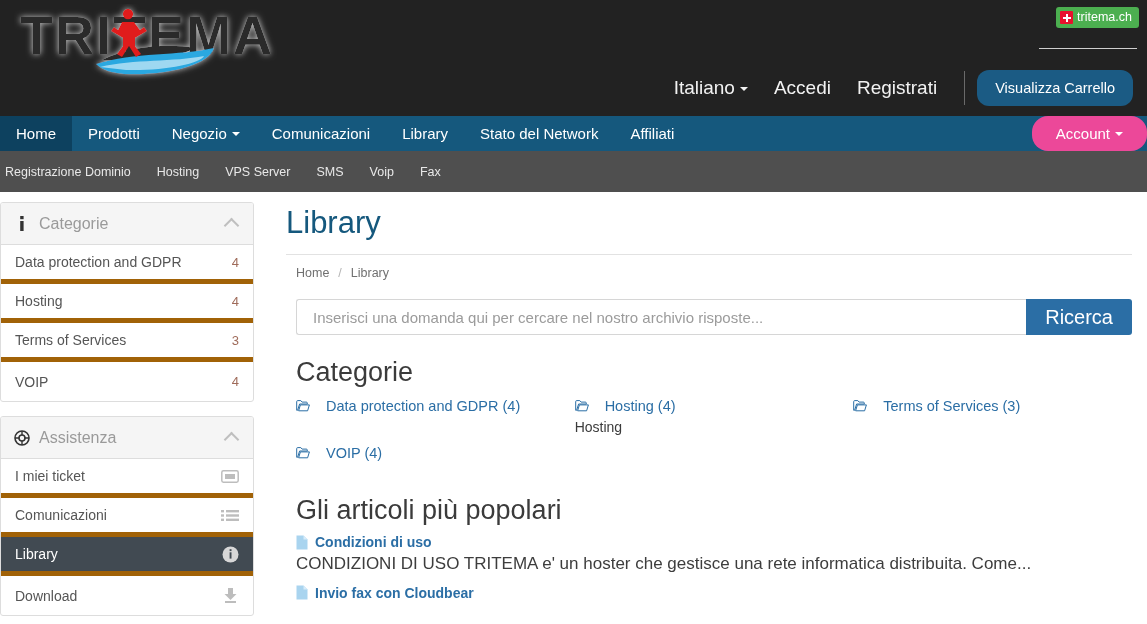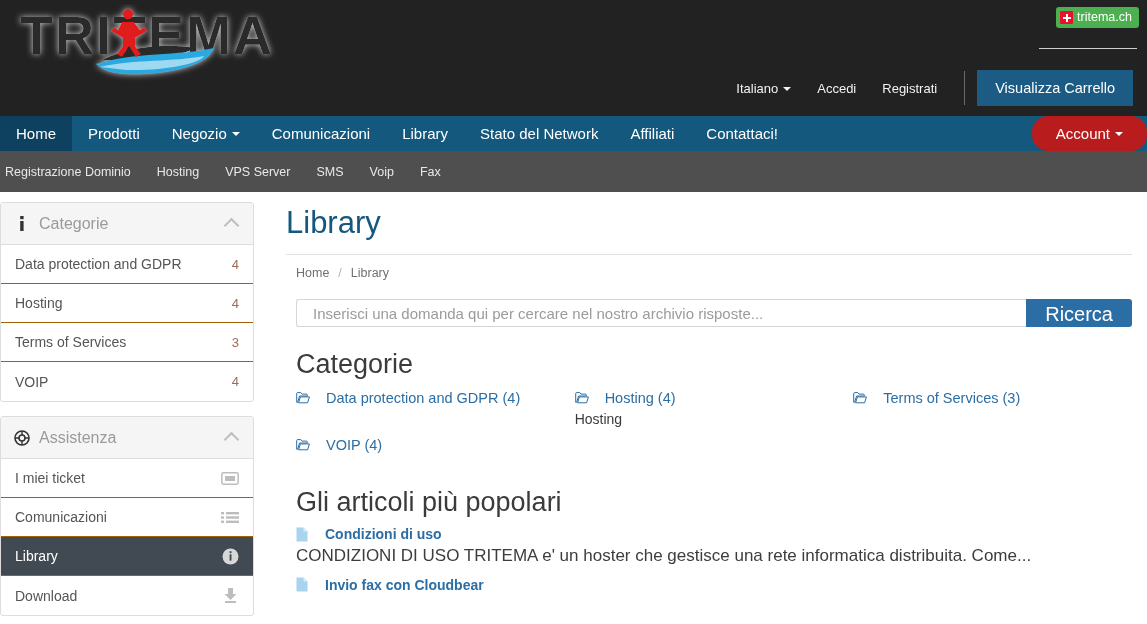--- a/index.html
+++ b/index.html
@@ -61,21 +61,21 @@
 
   .header-actions {
     position: absolute;
     right: 14px; top: 70px;
     display: flex;
     align-items: center;
     height: 36px;
   }
   .header-link {
     color: #f2f2f2;
-    font-size: 13px;
+    font-size: 19px;
     padding: 0 13px;
     text-decoration: none;
     white-space: nowrap;
     cursor: pointer;
   }
   .caret-down {
     display: inline-block;
     width: 0; height: 0;
     border-left: 4px solid transparent;
     border-right: 4px solid transparent;
@@ -86,21 +86,21 @@
   .vsep {
     width: 1px; height: 34px;
     background: #6a6a6a;
     margin: 0 12px 0 14px;
   }
   .cart-btn {
     background: #1b5b84;
     color: #ffffff;
     font-size: 14.5px;
     border: none;
-    border-radius: 0;
+    border-radius: 12px;
     padding: 10px 18px;
     cursor: pointer;
     font-family: inherit;
     white-space: nowrap;
   }
 
   
   .mainnav {
     height: 35px;
     background: #15587d;
@@ -114,21 +114,21 @@
     display: flex;
     align-items: center;
     padding: 0 16px;
     text-decoration: none;
     white-space: nowrap;
     cursor: pointer;
   }
   .nav-item.active { background: #0d415f; }
   .nav-item .caret-down { border-top-color: #ffffff; }
   .nav-spacer { flex: 1 1 auto; }
-  .nav-item.account { background: #b91c1c; padding: 0 24px; border-radius: 16px; }
+  .nav-item.account { background: #ec4899; padding: 0 24px; border-radius: 16px; }
 
   
   .subnav {
     height: 41px;
     background: #4f4f4f;
     display: flex;
     align-items: center;
     padding-left: 0;
     overflow: hidden;
   }
@@ -193,21 +193,21 @@
     transform: rotate(45deg);
     margin-right: 4px;
     margin-top: 4px;
     flex: none;
   }
   .panel-row {
     height: 39px;
     display: flex;
     align-items: center;
     padding: 0 14px;
-    border-bottom: 1px solid #a16207;
+    border-bottom: 5px solid #a16207;
     cursor: pointer;
     text-decoration: none;
   }
   .panel-row:last-child { border-bottom: none; }
   .panel-row .lbl {
     flex: 1;
     color: #555555;
     font-size: 14px;
   }
   .panel-row .cnt {
@@ -244,21 +244,21 @@
     padding: 11px 0 0 10px;
     display: flex;
     gap: 9px;
   }
   .breadcrumb .crumb { color: #707070; text-decoration: none; cursor: pointer; }
   .breadcrumb .sep { color: #b5b5b5; }
 
   .searchbar {
     display: flex;
     margin: 19px 0 0 10px;
-    height: 28px;
+    height: 36px;
   }
   .search-input {
     flex: 1;
     border: 1px solid #d6d6d6;
     border-right: none;
     border-radius: 3px 0 0 3px;
     padding: 0 16px;
     font-size: 15px;
     font-family: inherit;
     color: #444;
@@ -314,21 +314,21 @@
   .articles { margin: 8px 0 0 10px; }
   .article { margin-bottom: 11px; }
   .article-link {
     color: #2b6ea5;
     font-size: 14px;
     font-weight: bold;
     text-decoration: none;
     cursor: pointer;
     display: inline-flex;
     align-items: center;
-    gap: 17px;
+    gap: 7px;
   }
   .article-desc {
     color: #3d3d3d;
     font-size: 17px;
     margin-top: 0;
   }
   .folder-icon { flex: none; }
   .doc-icon { flex: none; }
 </style>
 </head>
@@ -382,21 +382,20 @@
   <a class="nav-item active">Home</a>
   <a class="nav-item">Prodotti</a>
   <a class="nav-item">
       <span>Negozio</span>
       <i class="caret-down"></i>
     </a>
   <a class="nav-item">Comunicazioni</a>
   <a class="nav-item">Library</a>
   <a class="nav-item">Stato del Network</a>
   <a class="nav-item">Affiliati</a>
-  <a class="nav-item">Contattaci!</a>
   <span class="nav-spacer"></span>
   <a class="nav-item account">
       <span>Account</span>
       <i class="caret-down"></i>
     </a>
 </nav>
 
 <nav class="subnav">
   <a class="subnav-item clipped">Registrazione Dominio</a>
   <a class="subnav-item">Hosting</a>

